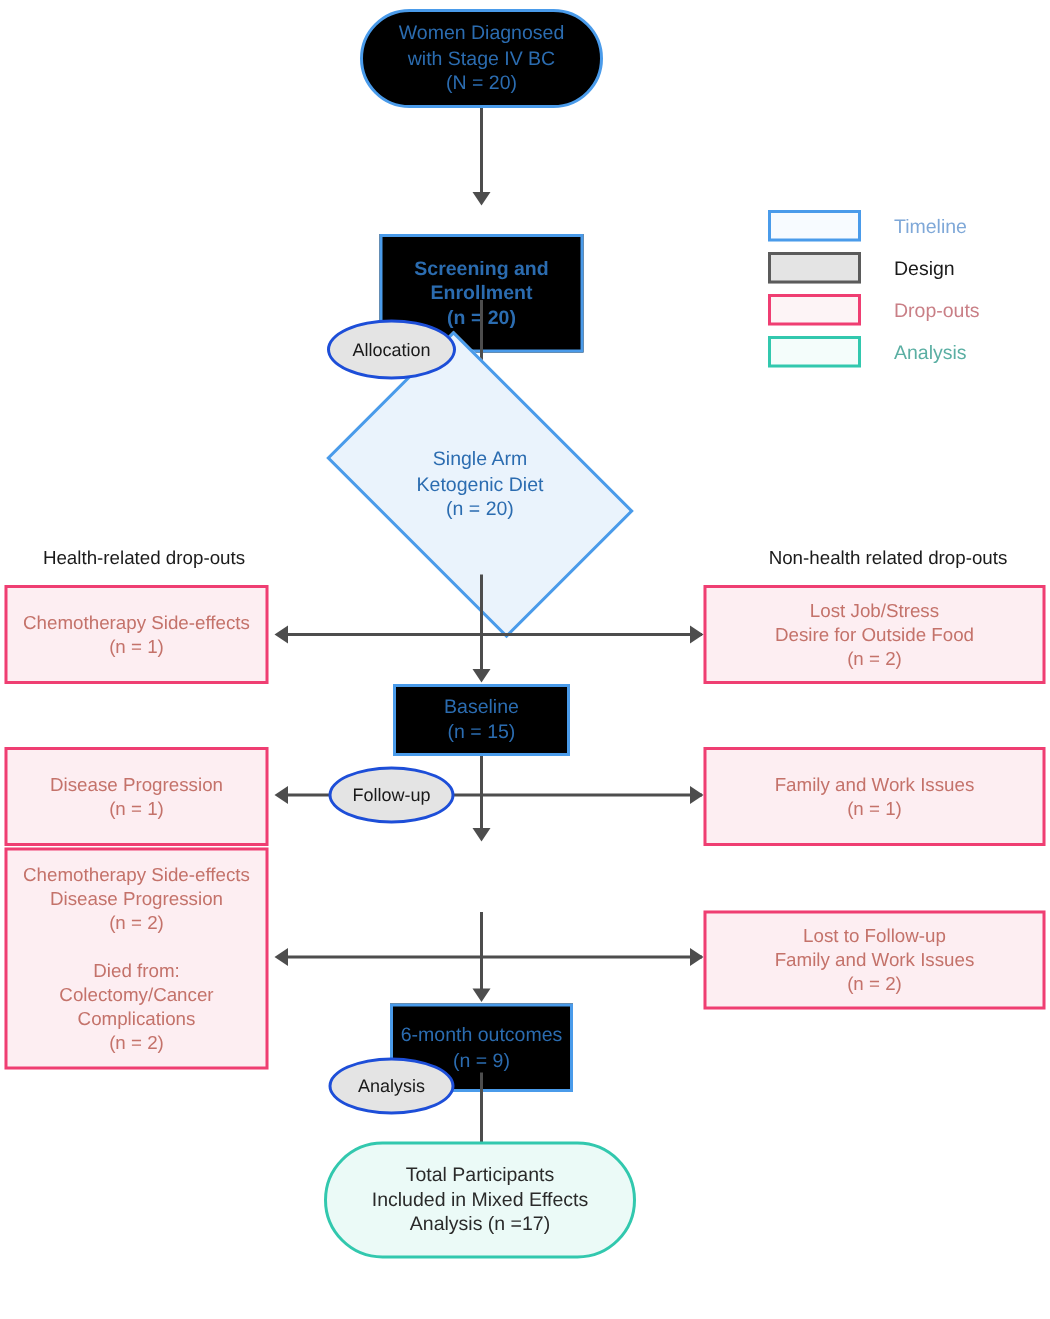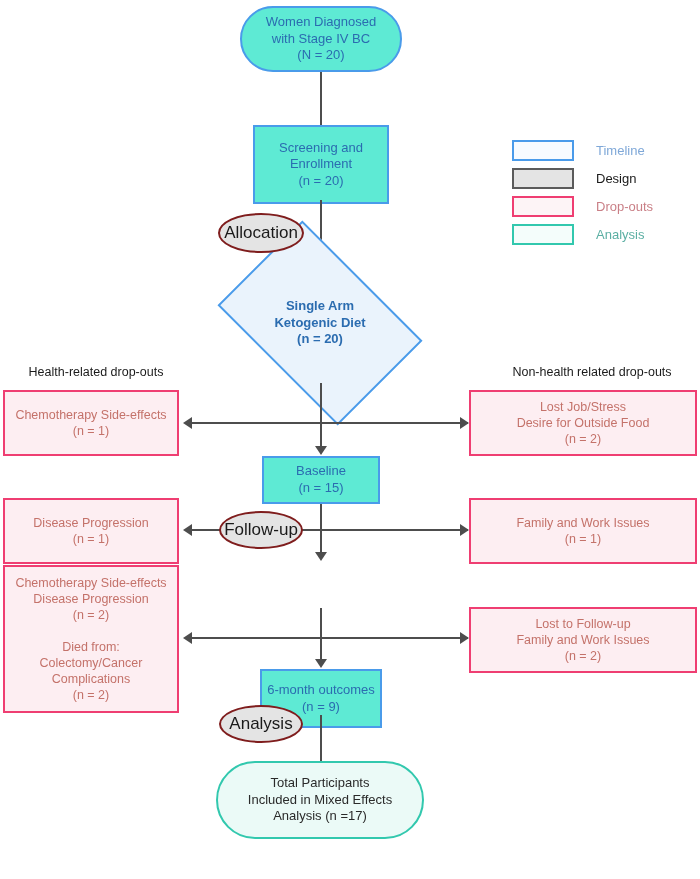--- a/index.html
+++ b/index.html
@@ -21,21 +21,21 @@
     display: flex;
     align-items: center;
     justify-content: center;
     text-align: center;
     white-space: pre-line;
     line-height: 1.28;
   }
 
   
   .timeline {
-    background: #5eead4;
+    background: #000000;
     border: 2px solid #4A9BEA;
     color: #2B6CB0;
     font-size: 13px;
   }
   .stadium { border-radius: 34px; }
 
   
   .diamond-wrap {
     position: absolute;
   }
@@ -51,35 +51,34 @@
     position: absolute;
     inset: 0;
     display: flex;
     align-items: center;
     justify-content: center;
     text-align: center;
     white-space: pre-line;
     color: #2B6CB0;
     font-size: 13px;
     line-height: 1.28;
-    font-weight: bold;
   }
 
   
   .ellipse {
     position: absolute;
     box-sizing: border-box;
     background: #E4E4E4;
-    border: 2px solid #7f1d1d;
+    border: 2px solid #1d4ed8;
     border-radius: 50%;
     display: flex;
     align-items: center;
     justify-content: center;
     color: #1A1A1A;
-    font-size: 17px;
+    font-size: 12px;
     z-index: 5;
   }
 
   
   .dropout {
     background: #FDEEF2;
     border: 2px solid #EF3E72;
     color: #C4726A;
     font-size: 12.5px;
   }
@@ -162,21 +161,21 @@
 
 <div id="canvas">
 
   <div class="node timeline stadium" style="left:240px; top:6px; width:162px; height:66px;">Women Diagnosed
 with Stage IV BC
 (N = 20)</div>
 
   <div class="vline" style="left:320px; top:72px; height:59px;"></div>
   <div class="arrow-down" style="left:315px; top:128px;"></div>
 
-  <div class="node timeline" style="left:253px; top:125px; width:136px; height:79px;">Screening and
+  <div class="node timeline" style="left:253px; top:156px; width:136px; height:79px;font-weight:bold;">Screening and
 Enrollment
 (n = 20)</div>
 
   <div class="vline" style="left:320px; top:200px; height:56px;"></div>
   <div class="arrow-down" style="left:315px; top:252px;"></div>
 
   <div class="ellipse" style="left:218px; top:213px; width:86px; height:40px;">Allocation</div>
 
   <div class="diamond-wrap" style="left:235px; top:263px; width:170px; height:120px;">
     <div class="diamond-shape"></div>

